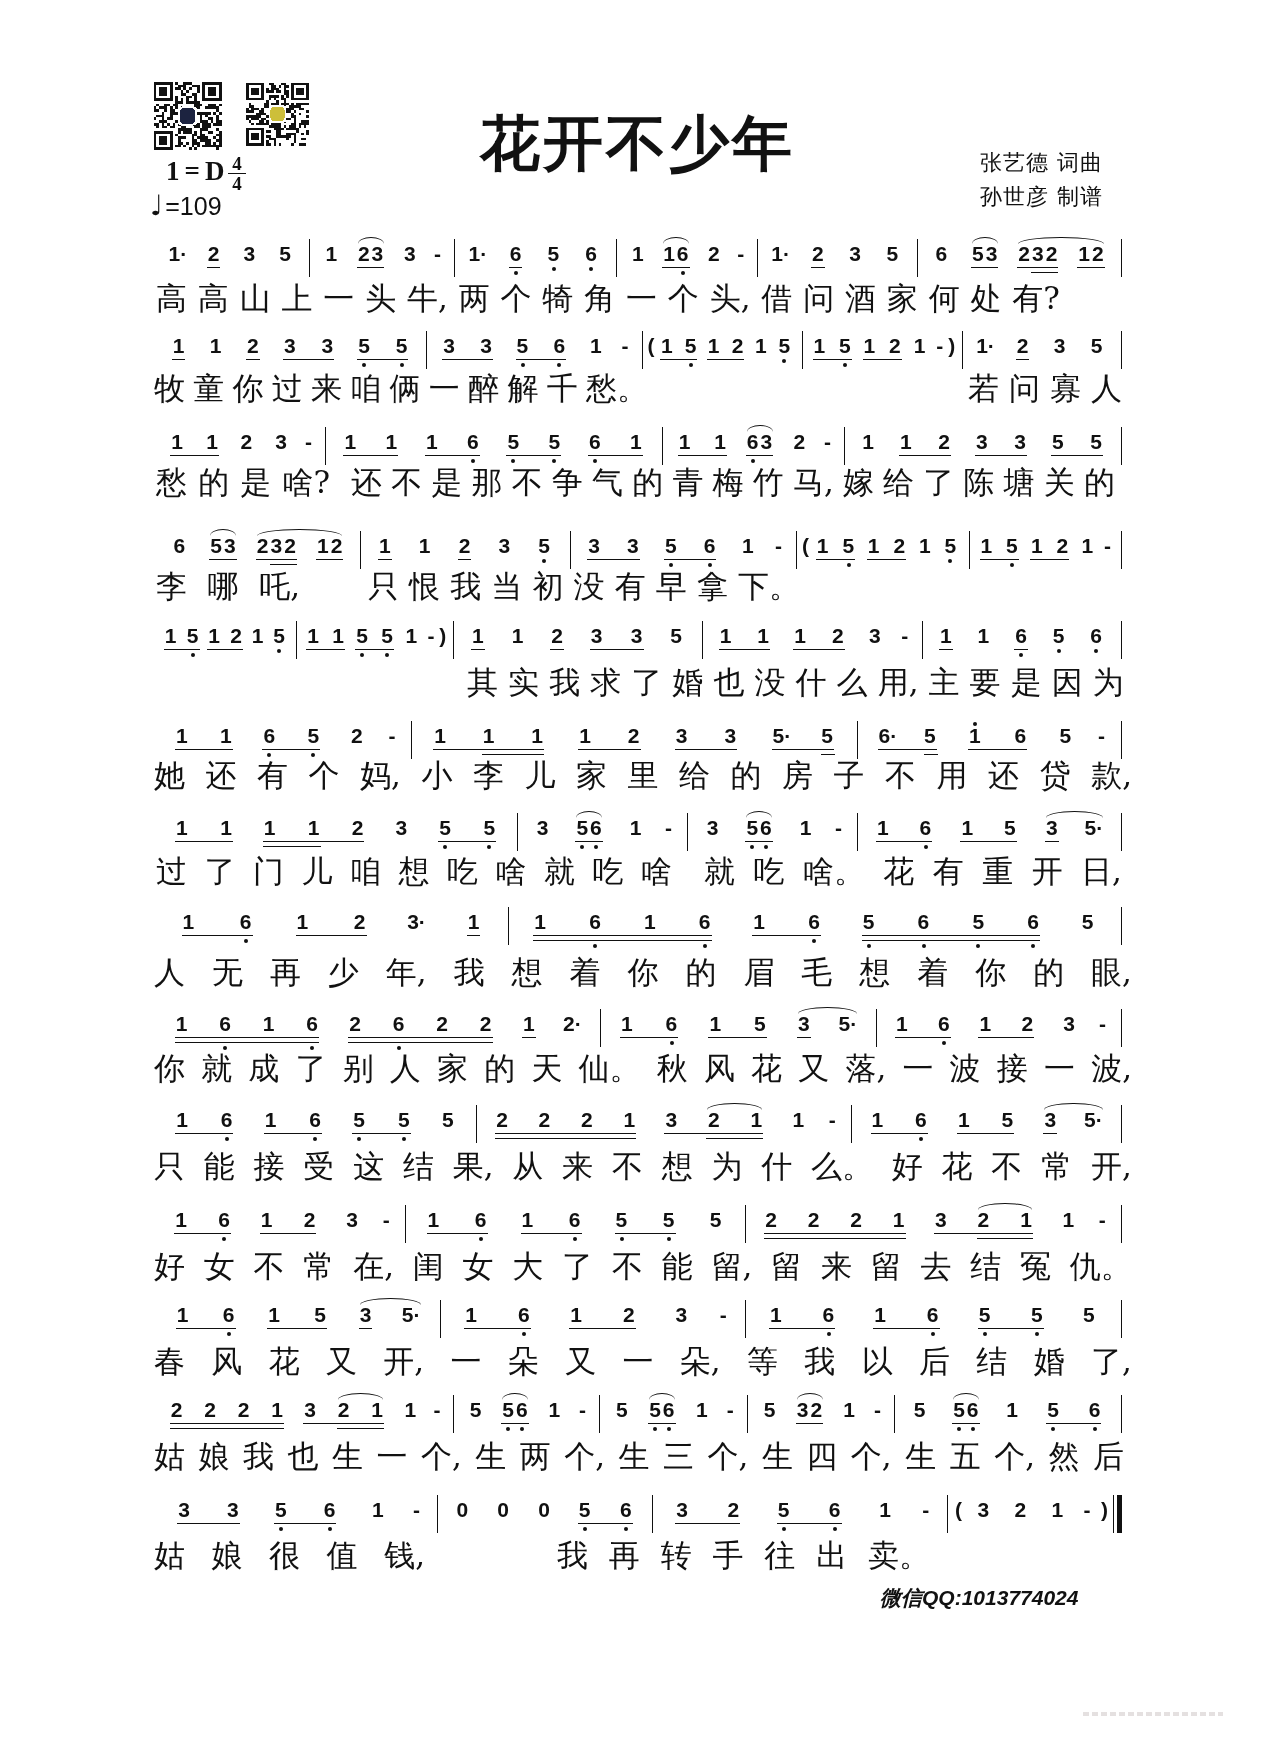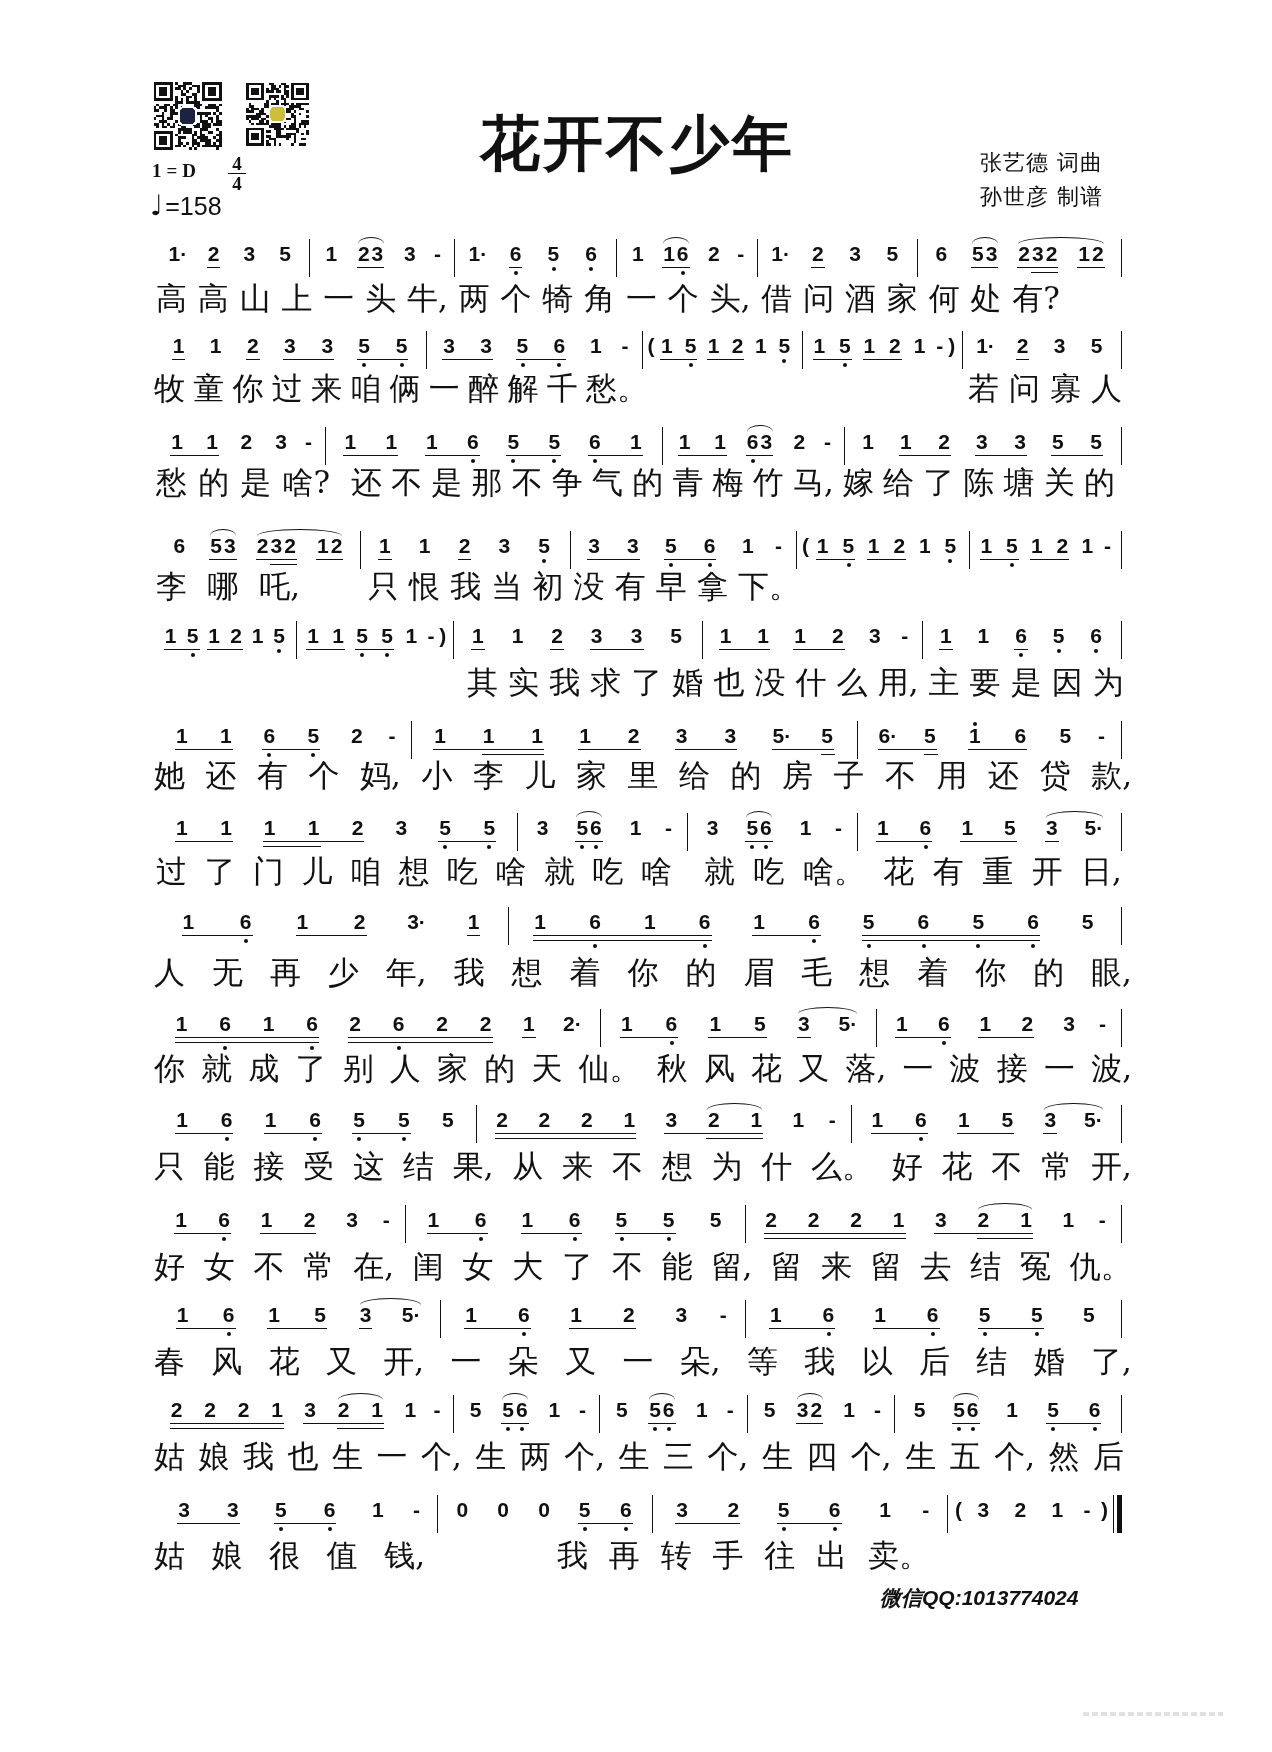--- a/index.html
+++ b/index.html
@@ -11,23 +11,23 @@
 
   
   .qr { position:absolute; background:#fff; }
   .qr svg { display:block; }
   .title {
     position:absolute; left:480px; top:110px;
     font-family:"DejaVu Serif", serif; font-weight:bold;
     font-size:60px; line-height:66px; letter-spacing:3px; white-space:nowrap;
   }
   .key {
-    position:absolute; left:152px; top:157px;
+    position:absolute; left:166px; top:157px;
     font-family:"Liberation Serif", serif; font-weight:bold;
-    font-size:19px; line-height:28px; letter-spacing:5px; white-space:nowrap;
+    font-size:27px; line-height:28px; letter-spacing:5px; white-space:nowrap;
   }
   .timesig {
     position:absolute; left:228px; top:155px; width:18px; text-align:center;
     font-family:"Liberation Serif", serif; font-weight:bold; font-size:19px; line-height:17px;
   }
   .timesig .num { display:block; border-bottom:1.6px solid #111; padding-bottom:1px; }
   .timesig .den { display:block; padding-top:1px; }
   .tempo {
     position:absolute; left:150px; top:192px; white-space:nowrap;
     font-family:"Liberation Sans", sans-serif; font-size:25px; line-height:28px;
@@ -565,21 +565,21 @@
   </div>
 
 <div class="title">花开不少年</div>
 
 <div class="key">1=D</div>
 <div class="timesig">
   <span class="num">4</span>
   <span class="den">4</span>
 </div>
 <div class="tempo">
-  <span class="sym">♩</span><span>=158</span>
+  <span class="sym">♩</span><span>=109</span>
 </div>
 
 <div class="credit" style="top:150px;">张艺德 词曲</div>
 <div class="credit" style="top:184px;">孙世彦 制谱</div>
 
 <div>
   <div class="notation" style="top:239px;">
       <div class="measure" style="left: 156px; width: 154px;">
         <div class="cell" style="flex-grow: 1;">
           <span class="ul u0">

